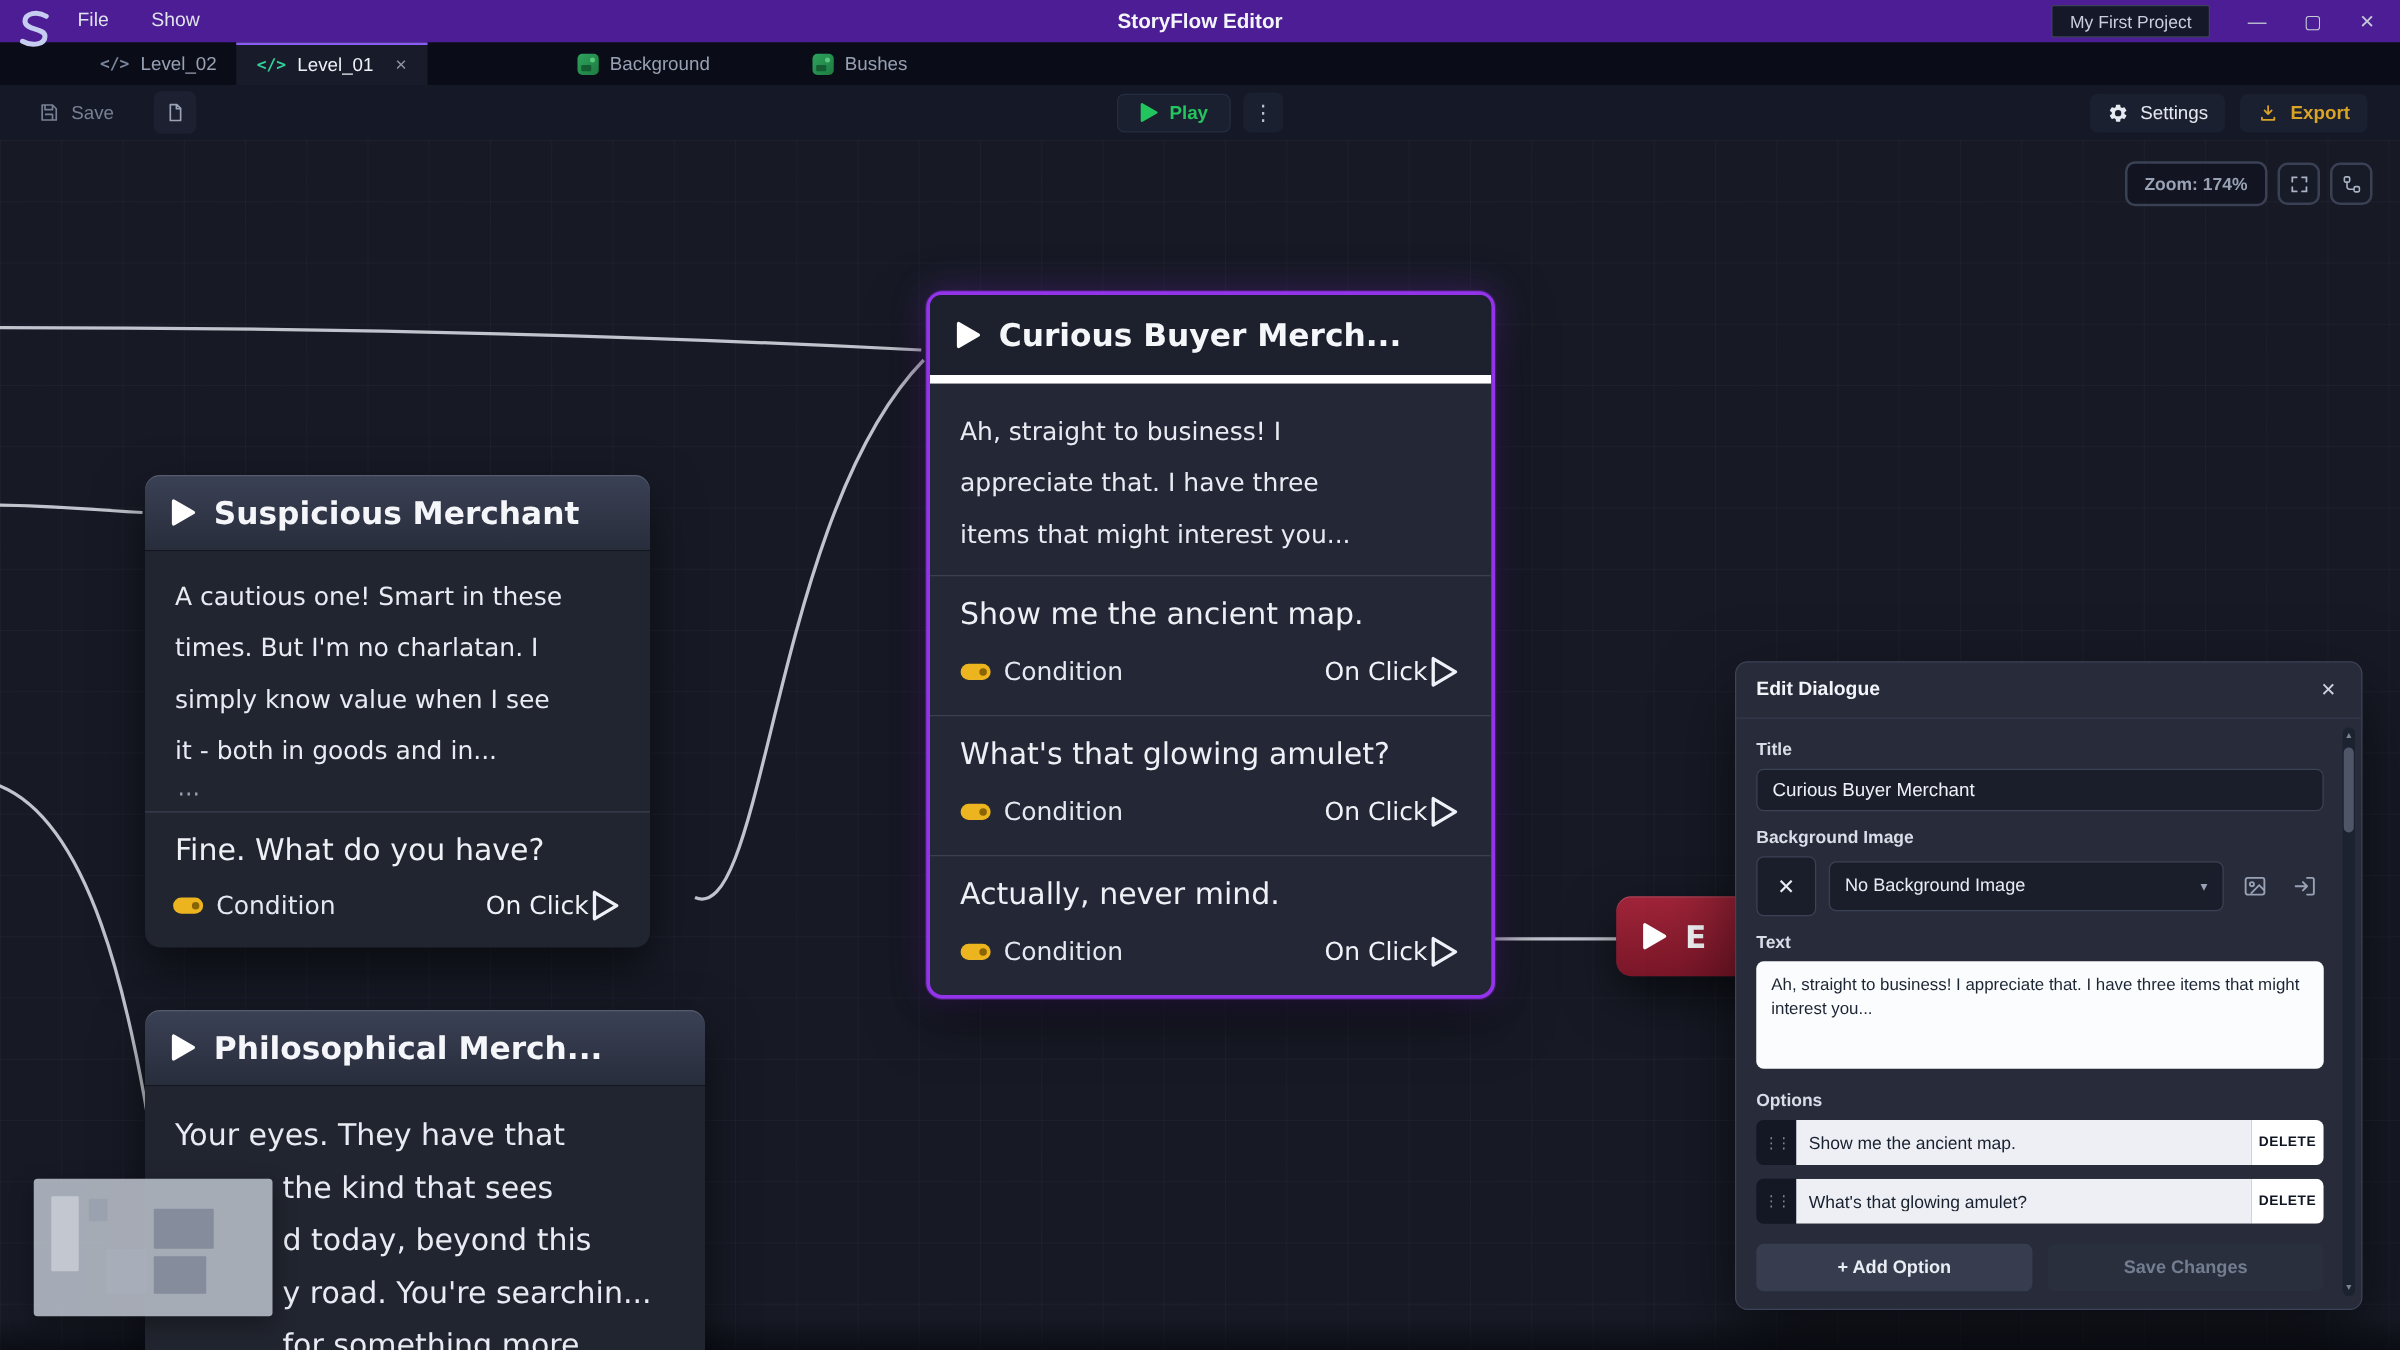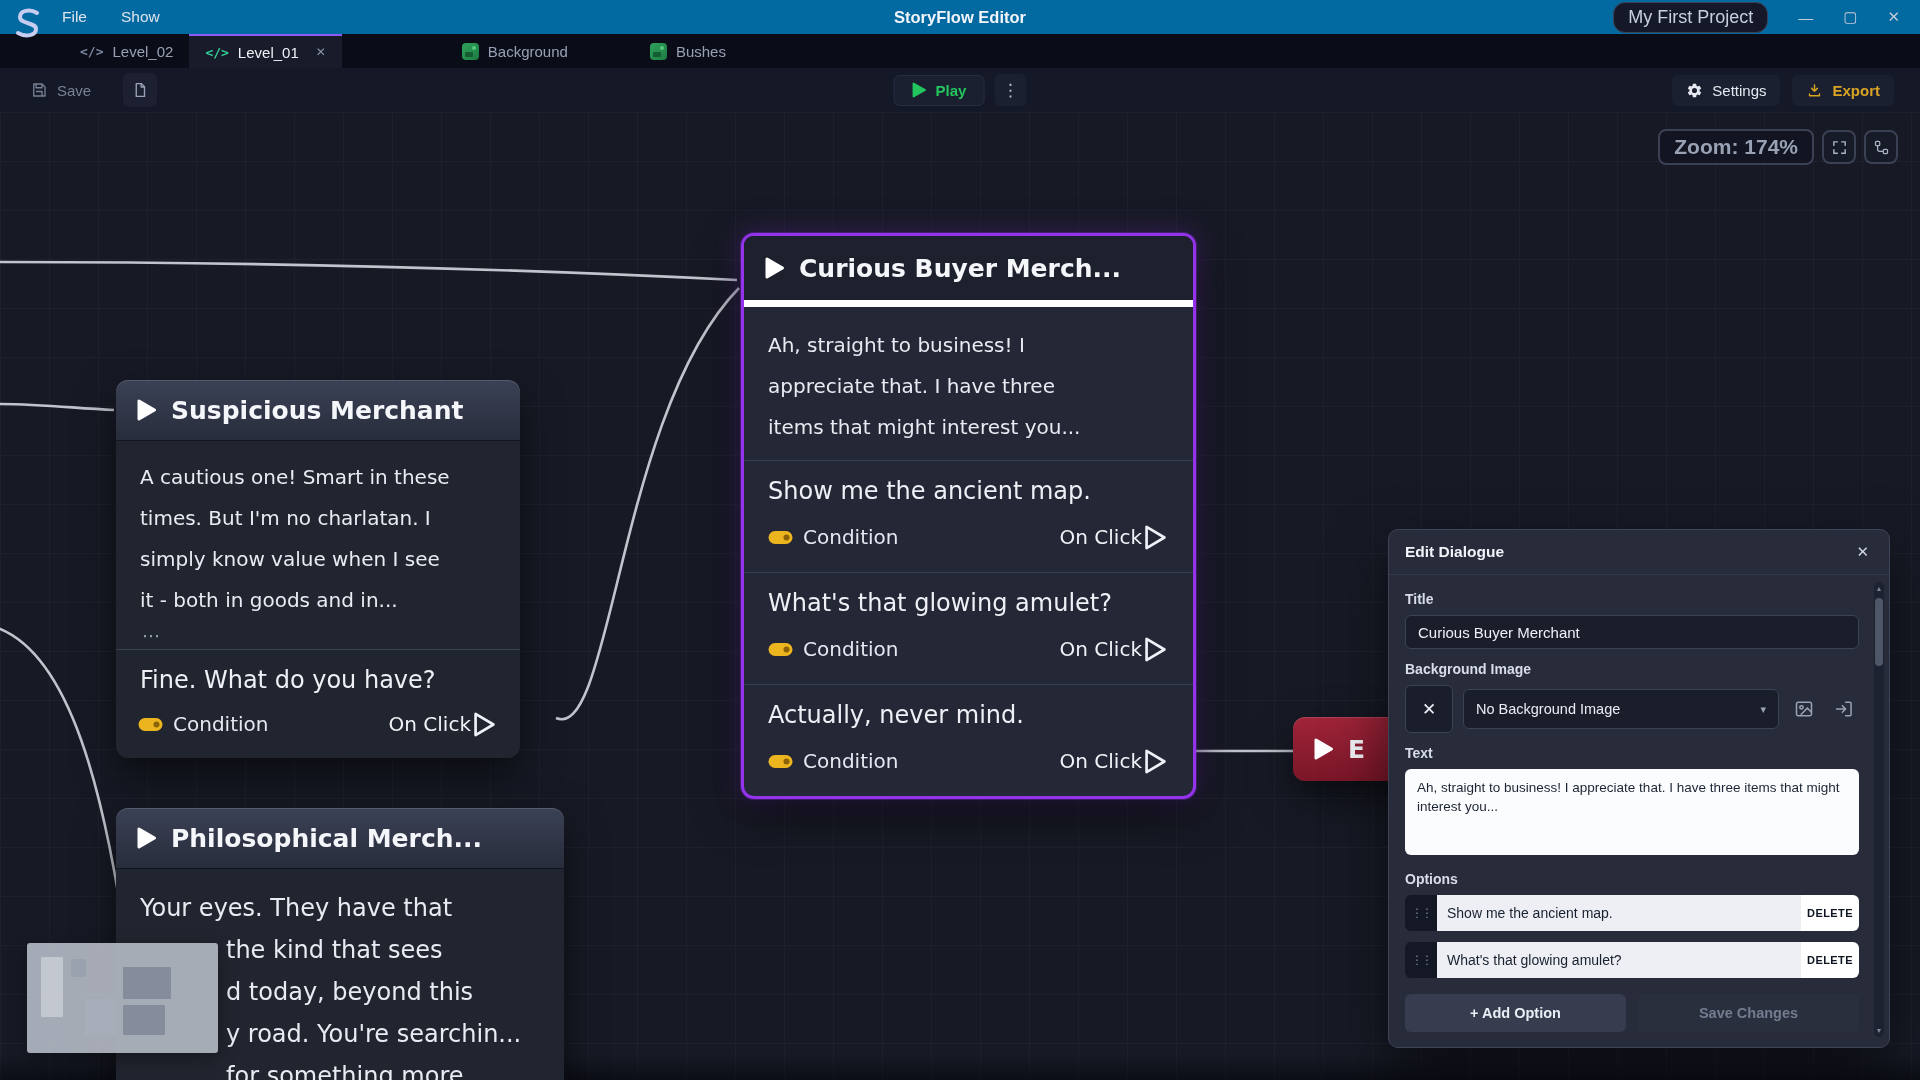--- a/index.html
+++ b/index.html
@@ -2,27 +2,27 @@
 <html><head>
 <meta charset="utf-8">
 <style>
   html,body{margin:0;padding:0;background:#0a0c14;}
   .stage{position:relative;width:1920px;height:1080px;overflow:hidden;background:#0d1120;
          font-family:"Liberation Sans",sans-serif;color:#e5e8f0;-webkit-font-smoothing:antialiased;}
   button{font-family:inherit;cursor:pointer;}
   input,textarea{outline:none;}
 
   
-  .menubar{position:absolute;top:0;left:0;right:0;height:34px;background:#0369a1;}
+  .menubar{position:absolute;top:0;left:0;right:0;height:34px;background:#4c1d95;}
   .logo{position:absolute;left:8px;top:4px;width:40px;height:40px;z-index:30;}
   .menu{position:absolute;left:62px;top:0;height:34px;display:flex;align-items:center;gap:34px;font-size:15.5px;color:#dfe3ec;}
   .menu span{cursor:pointer;}
   .app-title{position:absolute;left:50%;top:0;height:34px;transform:translateX(-50%);display:flex;align-items:center;font-weight:bold;font-size:16.5px;color:#f3f5fa;}
   .mb-right{position:absolute;right:0;top:0;height:34px;display:flex;align-items:center;}
-  .project-badge{border:1px solid #3c4258;border-radius:12px;padding:4px 14px;font-size:18px;color:#c9cfdc;background:#141829;margin-right:30px;cursor:pointer;}
+  .project-badge{border:1px solid #3c4258;border-radius:2px;padding:4px 14px;font-size:14px;color:#c9cfdc;background:#141829;margin-right:30px;cursor:pointer;}
   .win{display:flex;align-items:center;gap:30px;margin-right:20px;font-size:15px;color:#c3c9d6;}
   .win span{cursor:pointer;}
 
   
   .tabbar{position:absolute;top:34px;left:0;right:0;height:34px;background:#0a0d18;display:flex;align-items:stretch;}
   .tab{display:flex;align-items:center;gap:9px;padding:0 16px;font-size:15px;color:#98a1b4;cursor:pointer;}
   .tab .code{font-family:"DejaVu Sans Mono",monospace;font-size:13px;font-weight:bold;color:#7c87a0;}
   .tab.active{background:#171b2a;border-top:2px solid #8b5cf6;color:#eef1f7;}
   .tab.active .code{color:#34d399;}
   .tab .tclose{font-size:12px;color:#8b93a6;margin-left:8px;}
@@ -89,21 +89,21 @@
   .mm-box{position:absolute;border-radius:1px;}
   .mm1{left:14px;top:14px;width:22px;height:60px;background:#c2c7d0;}
   .mm2{left:44px;top:16px;width:15px;height:18px;background:#9ba2af;}
   .mm3{left:96px;top:24px;width:48px;height:32px;background:#858c9b;}
   .mm4{left:96px;top:62px;width:42px;height:30px;background:#858c9b;}
   .mm5{left:58px;top:56px;width:32px;height:36px;background:#a7aeb9;}
 
   
   .zoombar{position:absolute;top:17px;right:22px;display:flex;align-items:center;gap:8px;z-index:6;}
   .zoom-label{height:32px;display:flex;align-items:center;padding:0 14px;border:2px solid #3a4154;border-radius:8px;
-    background:rgba(17,20,32,.7);color:#99a2b5;font-weight:bold;font-size:21px;}
+    background:rgba(17,20,32,.7);color:#99a2b5;font-weight:bold;font-size:14px;}
   .zbtn{width:34px;height:34px;border:2px solid #3a4154;border-radius:8px;background:rgba(23,27,40,.85);
     color:#aab2c4;display:flex;align-items:center;justify-content:center;padding:0;}
 
   
   .panel{position:absolute;left:1388px;top:529px;width:502px;height:519px;background:#272b3a;border:1px solid #3d4457;
     border-radius:10px;box-shadow:0 24px 60px rgba(0,0,0,.55);z-index:10;box-sizing:border-box;}
   .p-head{height:44px;display:flex;align-items:center;justify-content:space-between;padding:0 16px;border-bottom:1px solid #343a4c;}
   .p-title{font-size:15.5px;font-weight:bold;color:#f1f4f9;}
   .p-close{background:none;border:none;color:#cfd5e0;font-size:15px;padding:2px 4px;}
   .p-body{padding:4px 30px 16px 16px;position:relative;}

